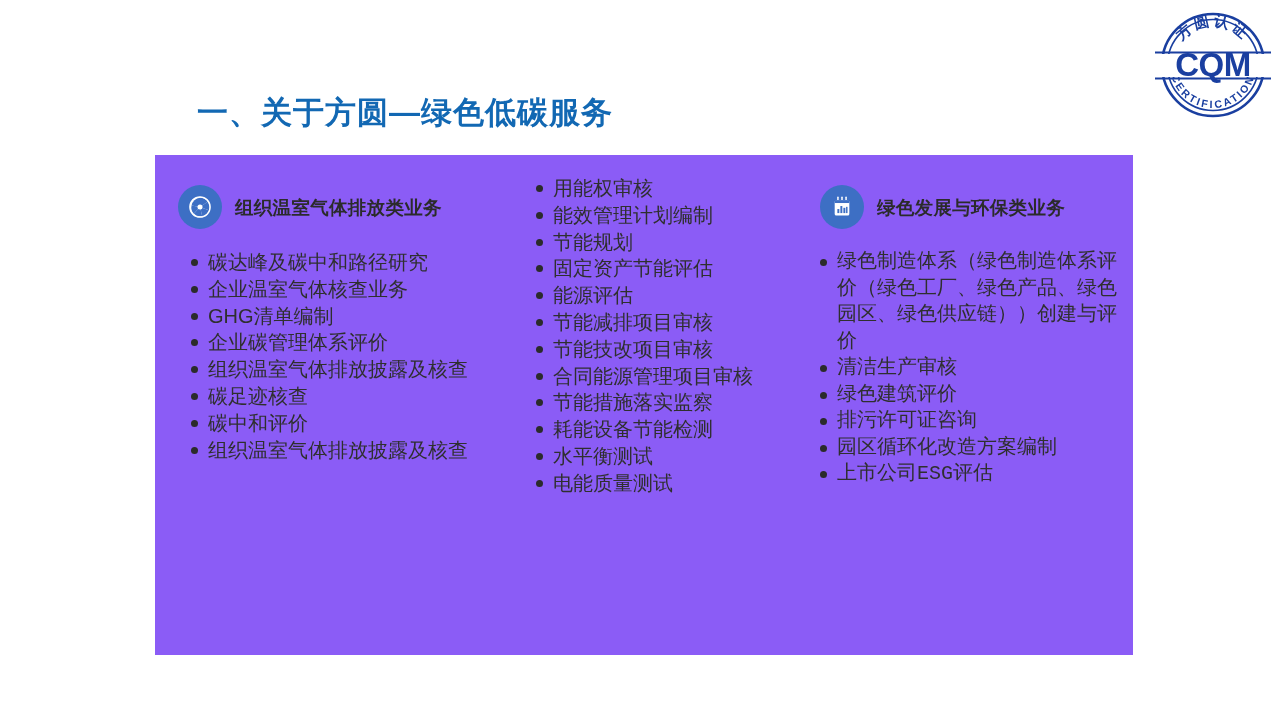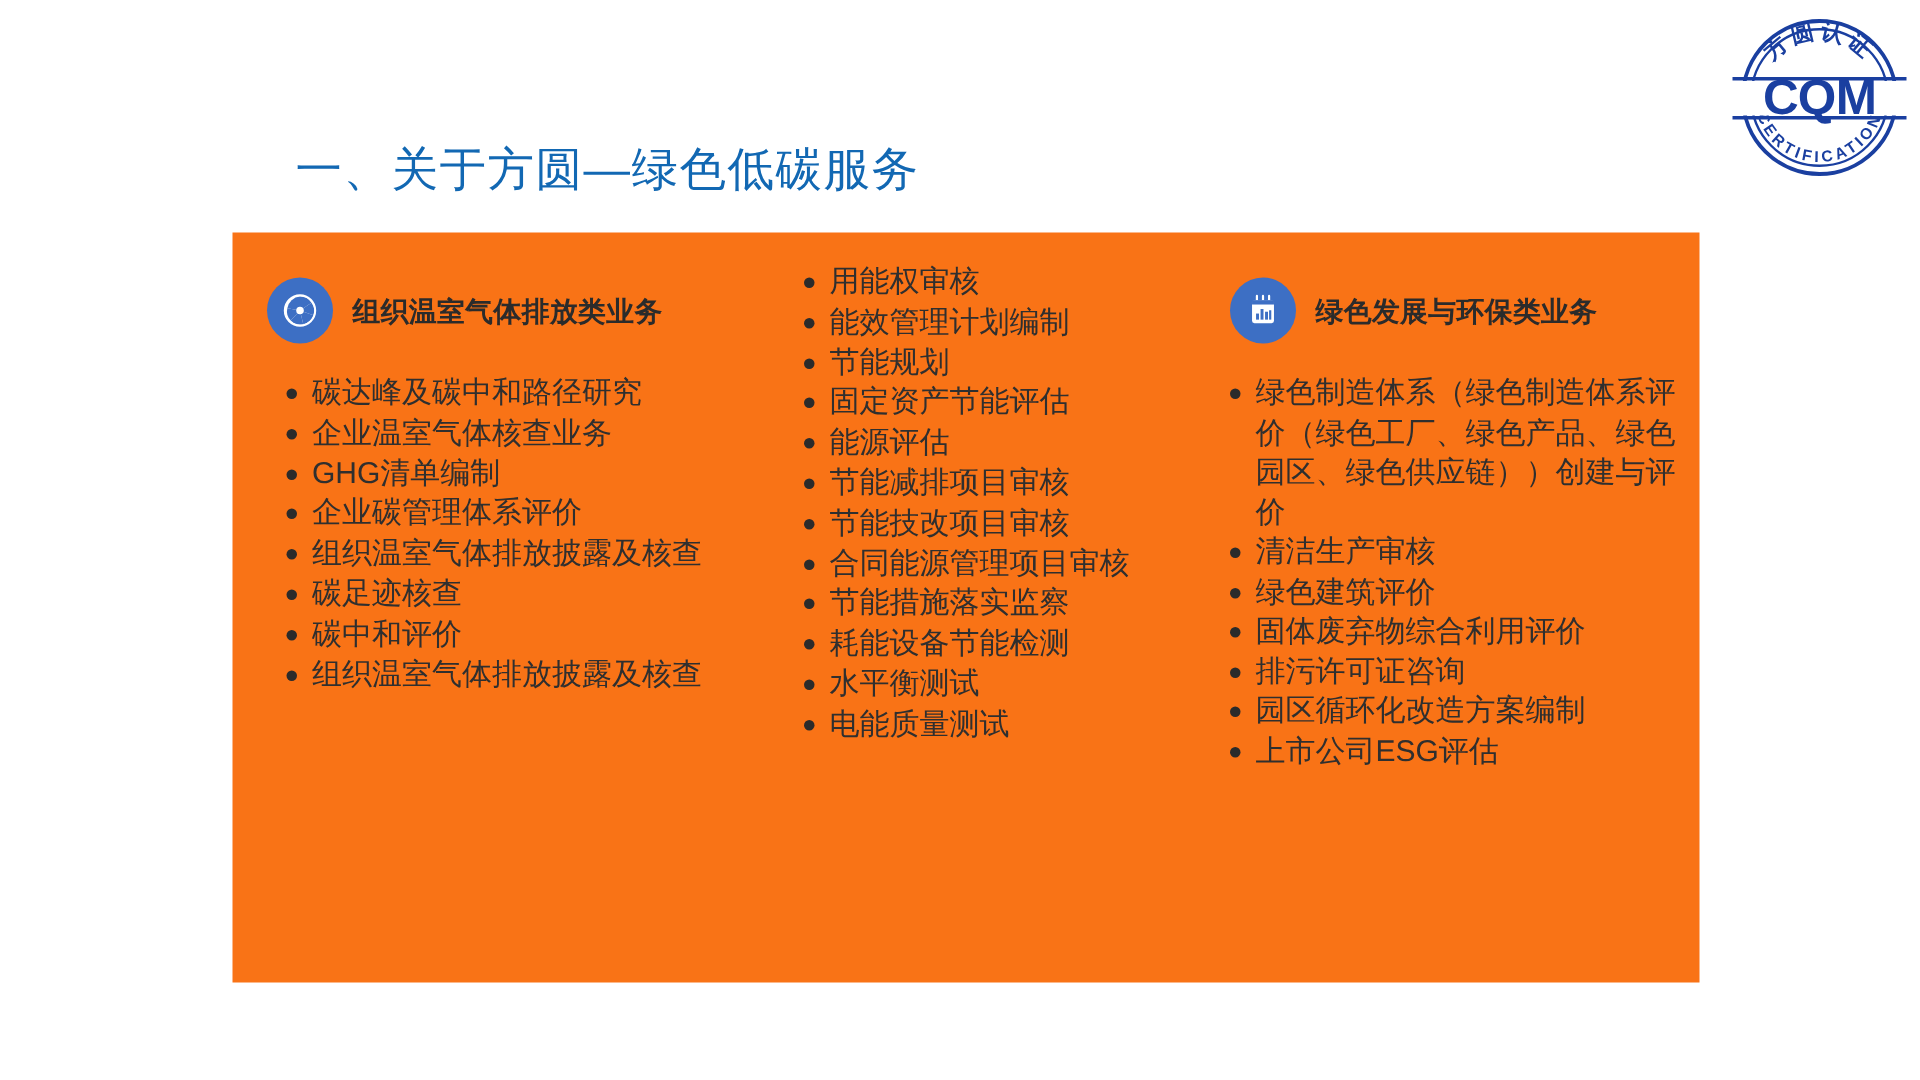--- a/index.html
+++ b/index.html
@@ -23,34 +23,34 @@
     width: 118px;
     height: 118px;
   }
 
   
   .slide-title {
     position: absolute;
     left: 197px;
     top: 92px;
     font-size: 31px;
-    font-weight: normal;
+    font-weight: bold;
     color: #1268b3;
     letter-spacing: 1px;
     white-space: nowrap;
   }
 
   
   .panel {
     position: absolute;
     left: 155px;
     top: 155px;
     width: 978px;
     height: 500px;
-    background: #f97316;
+    background: #8b5cf6;
   }
 
   .columns {
     position: absolute;
     left: 0;
     top: 0;
     width: 100%;
     height: 100%;
     display: flex;
     flex-direction: row;
@@ -91,21 +91,21 @@
   }
 
   .col-list {
     list-style: none;
     margin: 0;
     padding: 0;
     margin-top: 20px;
   }
   .col-0 .col-list { margin-left: 13px; }
   .col-1 .col-list { margin-left: 8px; }
-  .col-2 .col-list { margin-left: 0px; }
+  .col-2 .col-list { margin-left: 0px; font-family: Liberation Mono, monospace; }
 
   .col-list li {
     position: relative;
     padding-left: 17px;
     color: #2f2f2f;
     font-size: 20px;
     line-height: 26.8px;
     margin-bottom: 0px;
   }
   .col-2 .col-list li { line-height: 26.5px; }
@@ -216,21 +216,20 @@
               <rect x="21.0" y="15.8" width="1.8" height="7.7"></rect>
             </g>
           </svg>
         </span>
         <span class="col-title">绿色发展与环保类业务</span>
       </div>
       <ul class="col-list">
         <li>绿色制造体系（绿色制造体系评价（绿色工厂、绿色产品、绿色园区、绿色供应链））创建与评价</li>
         <li>清洁生产审核</li>
         <li>绿色建筑评价</li>
-        <li>固体废弃物综合利用评价</li>
         <li>排污许可证咨询</li>
         <li>园区循环化改造方案编制</li>
         <li>上市公司ESG评估</li>
       </ul>
     </div>
 
   </div>
 </div>
 
 </body></html>

